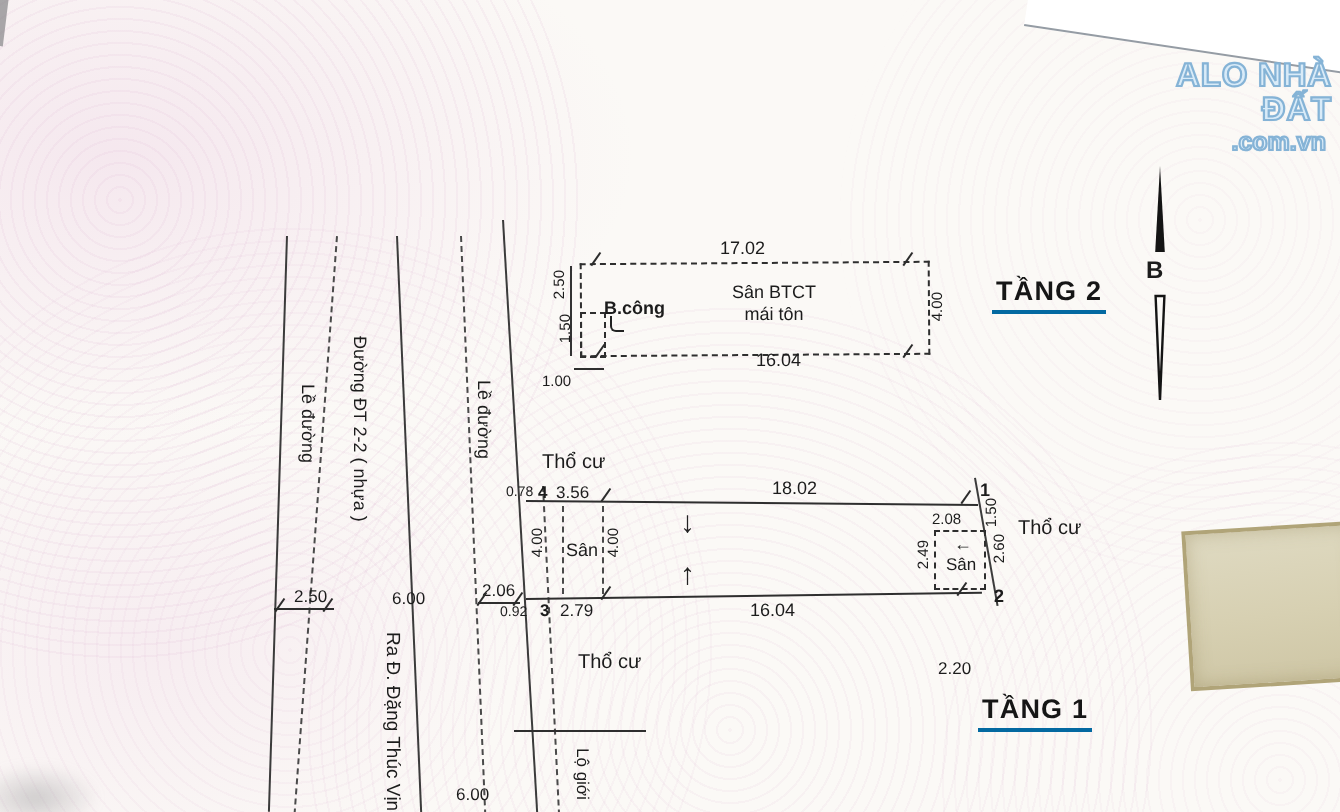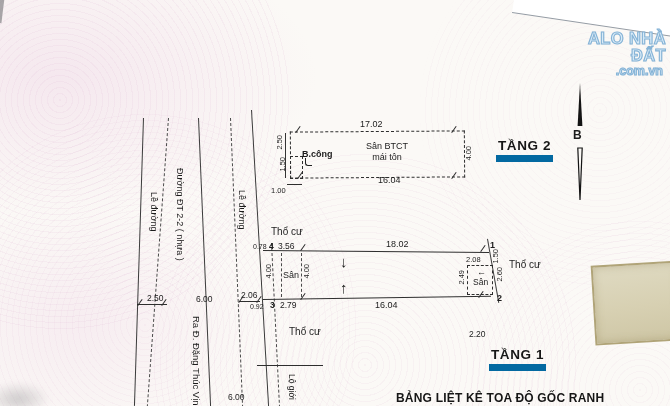--- a/index.html
+++ b/index.html
@@ -13,21 +13,21 @@
   .vtext-down{writing-mode:vertical-rl;}
   .solidline{position:absolute;width:0;border-left:1.5px solid #3b3b3b;transform-origin:top left;}
   .dashline{position:absolute;width:0;border-left:1.5px dashed #4a4a4a;transform-origin:top left;}
   .hline{position:absolute;height:0;border-top:1.4px solid #2e2e2e;transform-origin:left center;}
   .dashrect{position:absolute;border:1.6px dashed #2e2e2e;background:transparent;}
   .tick{position:absolute;width:8px;height:1.2px;background:#2c2c2c;transform:rotate(-55deg);}
   .wm{position:absolute;border-radius:50%;pointer-events:none;
       background:repeating-radial-gradient(circle,rgba(206,148,192,.17) 0 1px,transparent 1px 6px);}
   .wash{position:absolute;pointer-events:none;}
   .title-underline{position:absolute;font-weight:bold;font-size:13.5px;letter-spacing:.6px;
-      border-bottom:7px solid #0369a1;padding:0 2px 2px;color:#161616;}
+      border-bottom:2px solid #0369a1;padding:0 2px 2px;color:#161616;}
   .logo-line{font-weight:900;color:#d9ebf8;-webkit-text-stroke:1.1px #85b3d6;
       text-shadow:0 0 1px rgba(133,179,214,.55);line-height:1.05;text-align:right;}
   .cover{position:absolute;left:593px;top:263px;width:84px;height:76px;
       background:linear-gradient(175deg,#dfdac2 0%,#d7d0b2 55%,#cec6a5 100%);
       border:2px solid #b0a478;box-shadow:inset 0 0 9px rgba(138,122,74,.35);
       transform:rotate(-3.5deg);}
   .fold{position:absolute;left:512px;top:-34px;width:245px;height:46px;background:#ffffff;
       border-bottom:1.6px solid #959ca4;transform:rotate(8.5deg);transform-origin:left bottom;}
   .smudge{position:absolute;left:-14px;top:382px;width:64px;height:34px;border-radius:50%;
       background:radial-gradient(rgba(140,140,142,.4),transparent 70%);filter:blur(3px);}
@@ -151,15 +151,14 @@
   <div class="tick" style="left:479px;top:248px;"></div>
   <div class="tick" style="left:299px;top:296px;"></div>
   <div class="tick" style="left:477px;top:294px;"></div>
   <div class="tick" style="left:136px;top:302px;"></div>
   <div class="tick" style="left:160px;top:302px;"></div>
   <div class="tick" style="left:237px;top:299px;"></div>
   <div class="tick" style="left:255px;top:299px;"></div>
 
   <div class="cover"></div>
 
-  <div class="lbl b" style="left:396px;top:392px;font-size:12px;letter-spacing:.2px;color:#161616;">BẢNG LIỆT KÊ TOA ĐỘ GỐC RANH</div>
 
 </div>
 
 </body></html>

